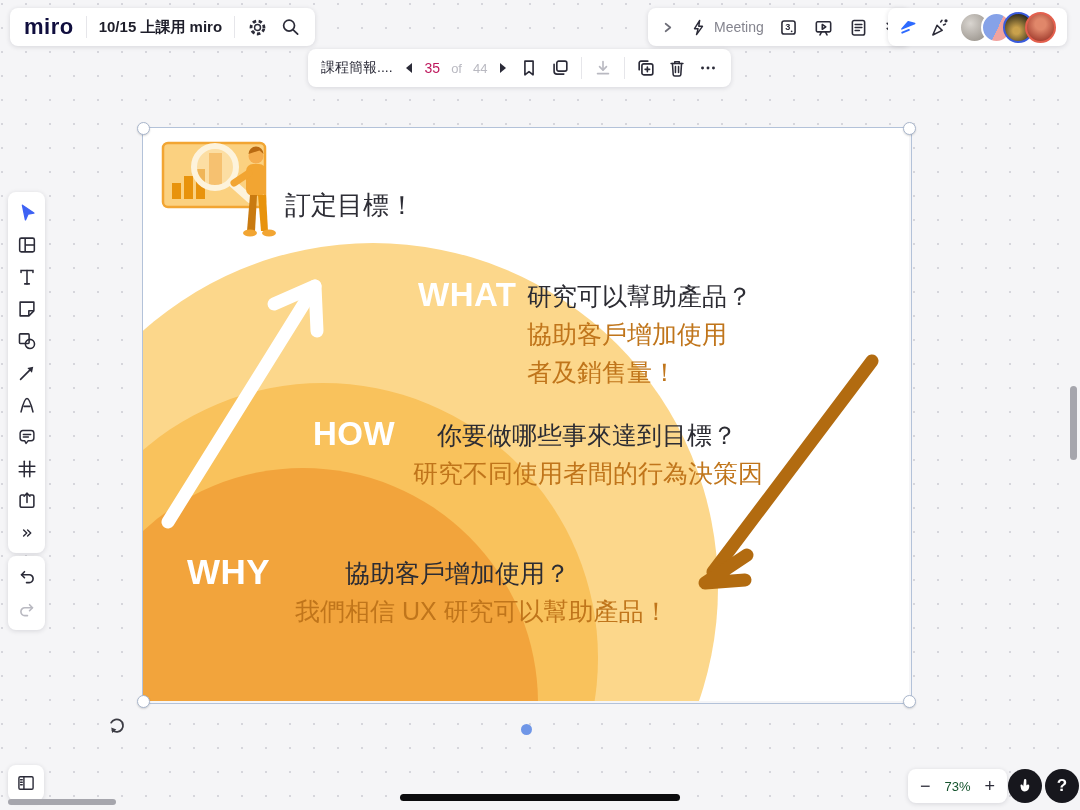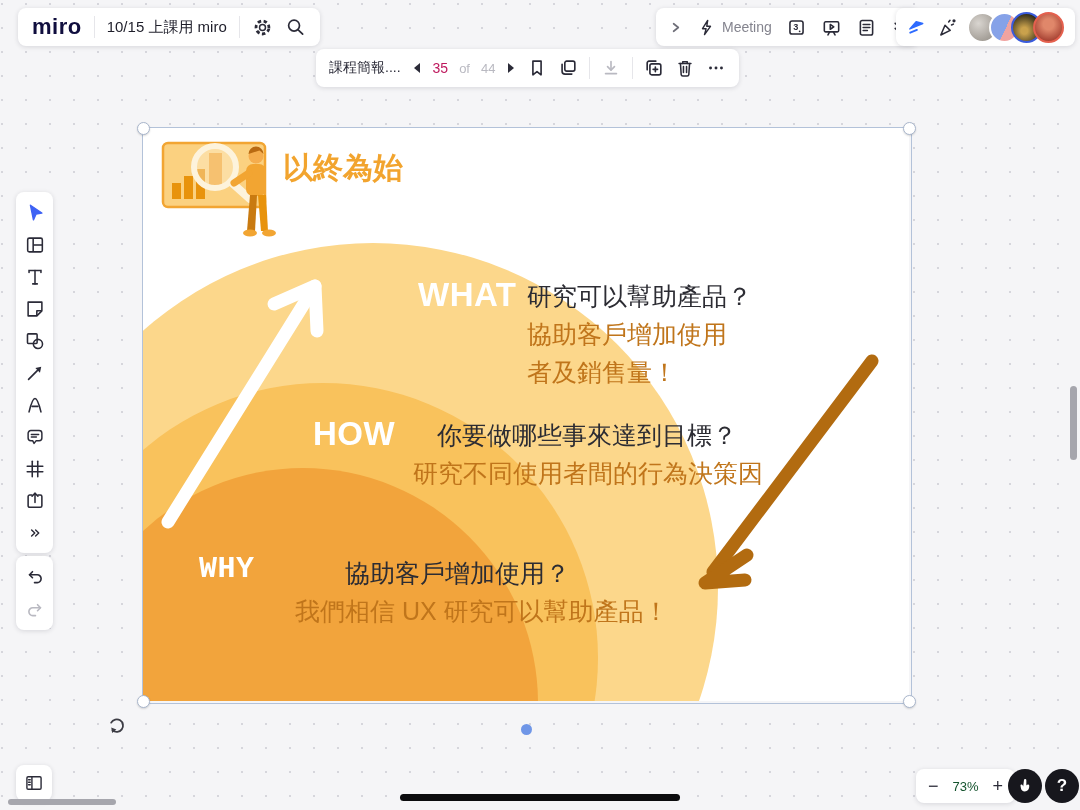--- a/index.html
+++ b/index.html
@@ -4,31 +4,31 @@
 <style>
   html,body{margin:0;padding:0;}
   body{
     width:1080px;height:810px;position:relative;overflow:hidden;
     font-family:"Liberation Sans",sans-serif;
     background-color:#f5f5f7;
     background-image:radial-gradient(circle,#d6d6dc 1.3px,transparent 1.5px);
     background-size:24px 24px;background-position:14px 16px;
   }
   .panel{position:absolute;background:#fff;border-radius:8px;
-    box-shadow:0 1px 5px rgba(25,25,50,.14);display:flex;align-items:center;margin-left:8px;}
+    box-shadow:0 1px 5px rgba(25,25,50,.14);display:flex;align-items:center;}
   .vdiv{width:1px;height:22px;background:#e6e6ea;flex:0 0 auto;}
   svg{display:block;}
   .ic{color:#2b2b38;}
   .ic-gray{color:#b9b9c1;}
   .btn{display:flex;align-items:center;justify-content:center;cursor:pointer;border-radius:6px;}
 
   
   #header{left:10px;top:8px;height:38px;padding:0 14px;gap:12px;}
   #logo{font-size:22px;font-weight:700;color:#100e3e;letter-spacing:.5px;line-height:1;}
-  #board-title{font-size:15px;color:#1e1e2a;font-weight:400;white-space:nowrap;}
+  #board-title{font-size:15px;color:#1e1e2a;font-weight:700;white-space:nowrap;}
 
   
   #meetbar{left:648px;top:8px;height:38px;padding:0 12px;gap:14px;}
   #meet-group{display:flex;align-items:center;gap:6px;}
   #meet-label{font-size:14px;color:#84848e;}
   .cal-num{font-size:10.5px;font-weight:700;fill:#2b2b38;}
 
   
   #collab{left:888px;top:8px;height:38px;padding:0 11px;gap:9px;}
   .avstack{display:flex;align-items:center;}
@@ -66,21 +66,21 @@
   .s-q{position:absolute;color:#2c2c33;font-size:25px;font-weight:500;line-height:1;white-space:nowrap;}
   .s-a{position:absolute;color:#C0751B;font-size:25px;font-weight:400;line-height:1;white-space:nowrap;}
   #what-label{left:263px;top:150px;margin-left:12px;}
   #what-q{left:384px;top:156px;}
   #what-a0{left:384px;top:194px;}
   #what-a1{left:384px;top:232px;}
   #how-label{left:170px;top:289px;}
   #how-q{left:270px;top:295px;margin-left:24px;}
   #how-a0{left:270px;top:333px;}
   #how-a1{left:270px;top:371px;}
-  #why-label{left:56px;top:426px;font-size:30px;font-family:Liberation Mono, monospace;}
+  #why-label{left:44px;top:426px;font-size:35px;}
   #why-q{left:202px;top:433px;}
   #why-a0{left:152px;top:471px;}
   #arrows{position:absolute;left:0;top:0;}
   #illu{position:absolute;left:14px;top:5px;}
 
   #rotate-handle{position:absolute;left:104px;top:714px;}
   #presence-dot{position:absolute;left:521px;top:724px;width:11px;height:11px;border-radius:50%;background:#6F96E7;}
 
   
   #frames-btn{left:8px;top:765px;width:36px;height:36px;justify-content:center;}
@@ -130,21 +130,21 @@
       <path d="M91.5 21 a7.5 7.5 0 0 1 15 0 l-4 -3.5 z" fill="#B96A12"></path>
       <rect x="89" y="31" width="20" height="32" rx="7" fill="#F2A532"></rect>
       <line x1="92" y1="40" x2="77" y2="50" stroke="#F2A532" stroke-width="7" stroke-linecap="round"></line>
       <path d="M93 62 l-3 36 8 0 2 -36 z" fill="#C97A10"></path>
       <path d="M101 62 l3 36 7 0 -2 -36 z" fill="#E8930C"></path>
       <ellipse cx="93" cy="100" rx="7" ry="3.5" fill="#F2A532"></ellipse>
       <ellipse cx="112" cy="100" rx="7" ry="3.5" fill="#F2A532"></ellipse>
     </g>
   </svg>
 
-  <div class="slide-title">以終為始</div>
+  <div class="slide-sub">訂定目標！</div>
 
   <div class="s-label" id="what-label">WHAT</div>
   <div class="s-q" id="what-q">研究可以幫助產品？</div>
   <div class="s-a" id="what-a0">協助客戶增加使用</div>
   <div class="s-a" id="what-a1">者及銷售量！</div>
 
   <div class="s-label" id="how-label">HOW</div>
   <div class="s-q" id="how-q">你要做哪些事來達到目標？</div>
   <div class="s-a" id="how-a0">研究不同使用者間的行為決策因</div>
 

